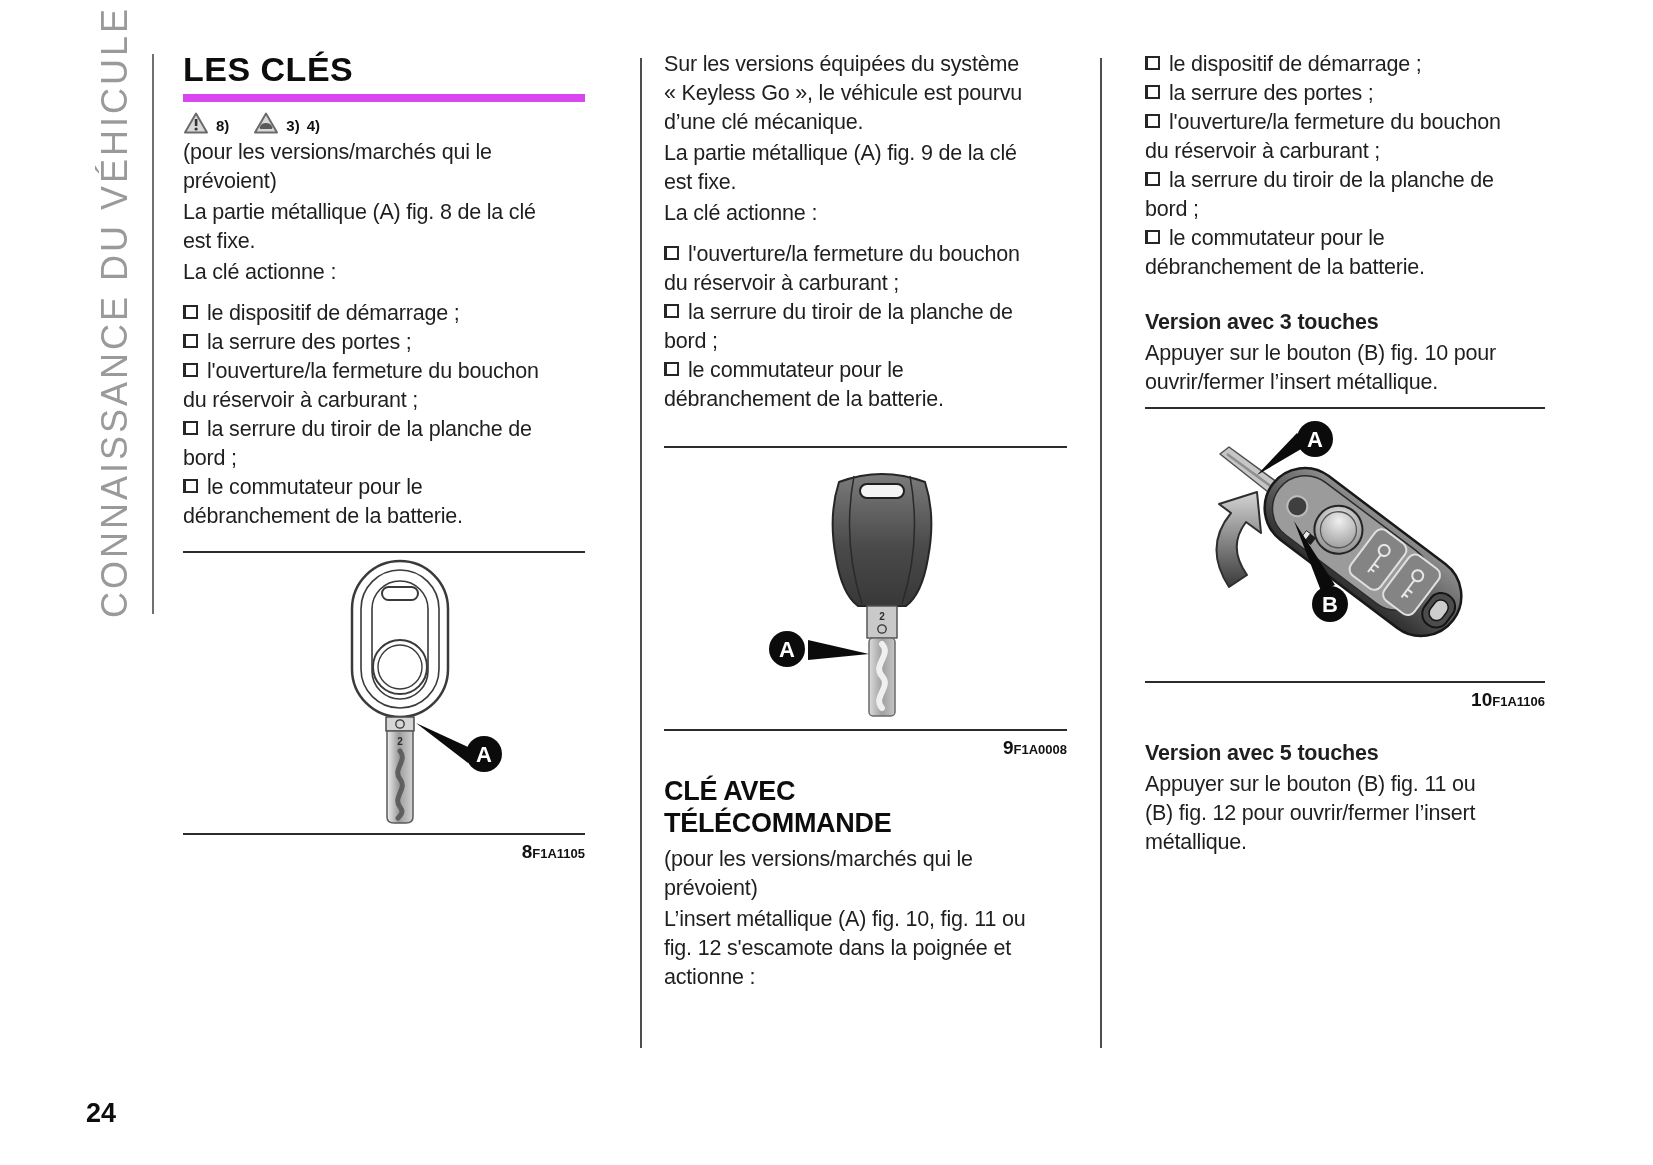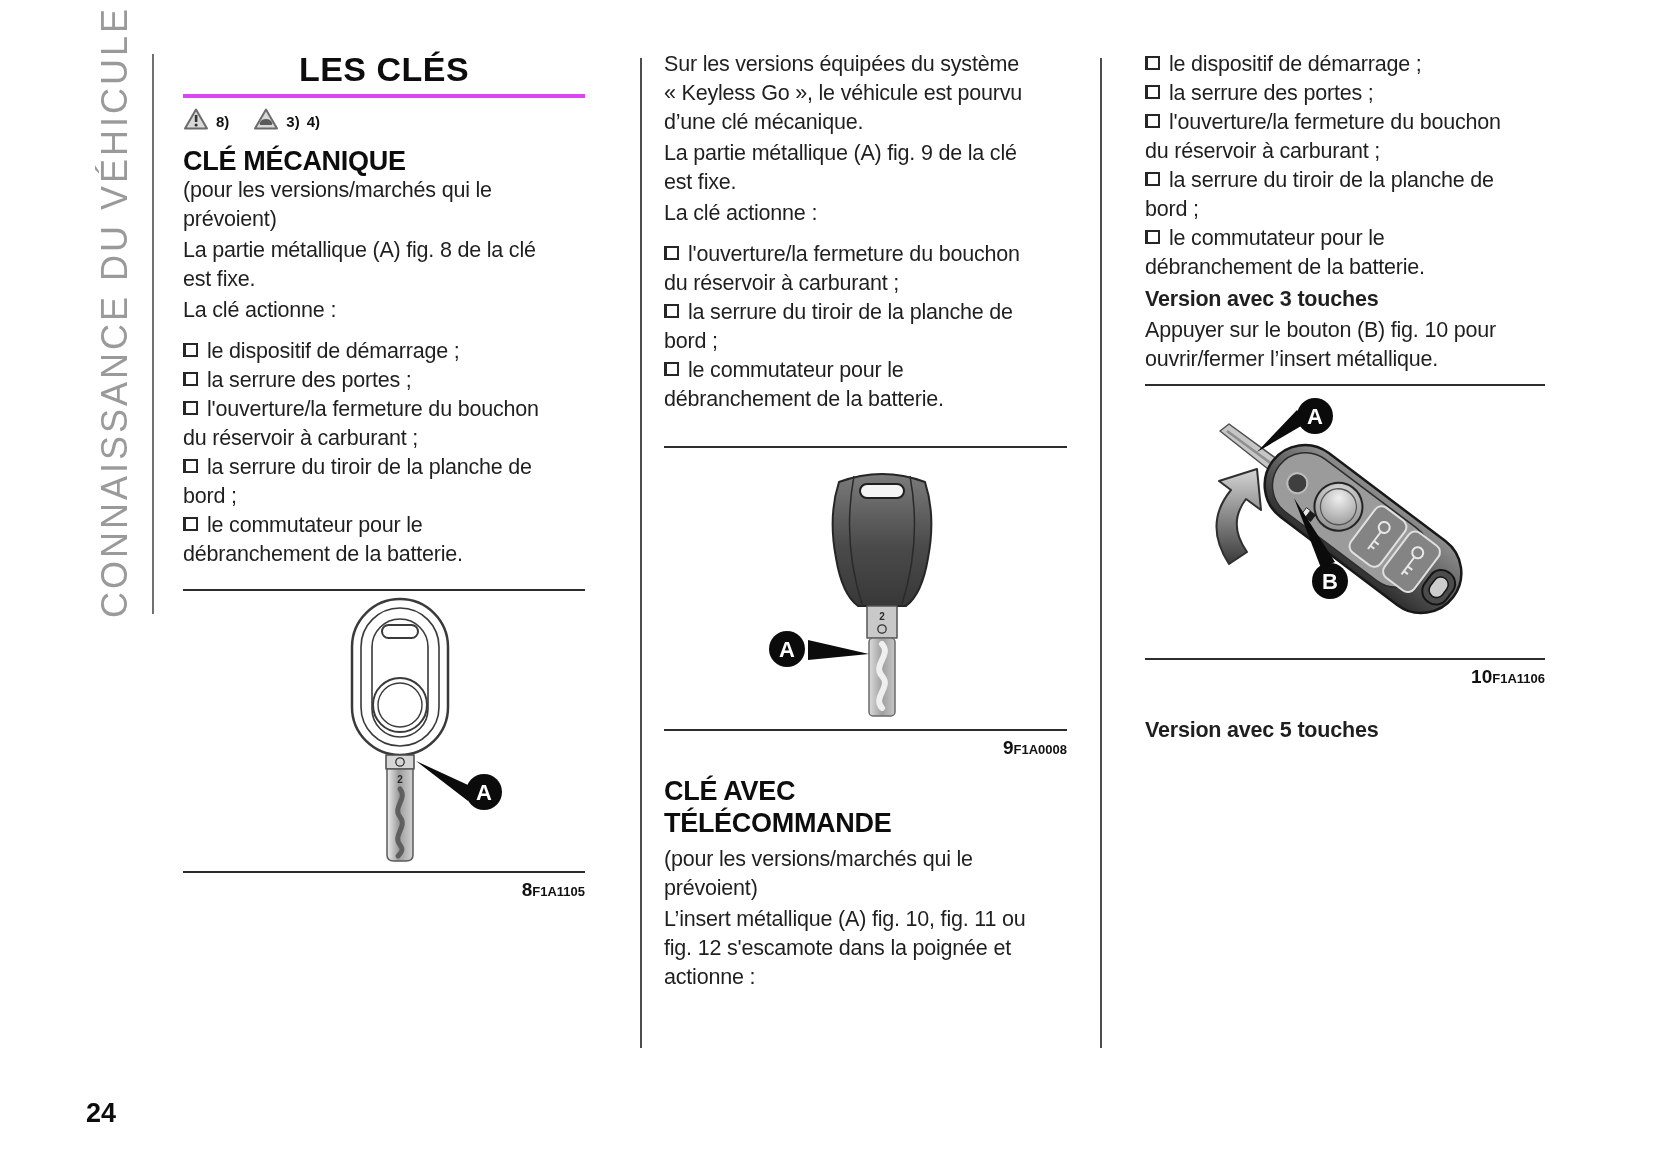--- a/index.html
+++ b/index.html
@@ -18,21 +18,21 @@
   .col{position:absolute;top:50px;}
   .col1{left:183px;width:402px;}
   .col2{left:664px;width:403px;}
   .col3{left:1145px;width:400px;}
   .divider{position:absolute;top:58px;width:2px;height:990px;background:#4d4d4d;}
   .div1{left:640px;}
   .div2{left:1100px;}
   
   .title{
     font-size:34px;font-weight:bold;letter-spacing:0.5px;line-height:38px;margin:0;
-    padding-bottom:6px;border-bottom:4px solid #d946ef;color:#0d0d0d;text-align:center;
+    padding-bottom:6px;border-bottom:8px solid #d946ef;color:#0d0d0d;
   }
   .h2{font-size:27px;font-weight:bold;line-height:30px;margin:12px 0 0 0;color:#0d0d0d;letter-spacing:-0.3px;}
   .h2two{font-size:27px;font-weight:bold;line-height:32px;margin:16px 0 0 0;color:#0d0d0d;letter-spacing:-0.3px;}
   .body{font-size:21.5px;line-height:29px;margin:0 0 2px 0;letter-spacing:-0.2px;}
   .bold{font-weight:bold;}
   .pre{white-space:pre-line;}
   .list{margin-top:12px;}
   .li{margin:0;}
   .sq{
     display:inline-block;width:10px;height:10px;border:2px solid #262626;border-left-width:3px;
@@ -44,21 +44,21 @@
   .gap{width:10px;}
   
   .figure{border-top:2px solid #2c2c2c;border-bottom:2px solid #2c2c2c;}
   .figure svg{display:block;}
   .figcap{display:flex;justify-content:flex-end;align-items:baseline;padding-top:6px;}
   .fignum{font-size:19px;font-weight:bold;color:#111;}
   .figcode{font-size:13px;font-weight:bold;color:#111;}
   .mt20{margin-top:20px;}
   .mt32{margin-top:32px;}
   .mt10{margin-top:10px;}
-  .mt14{margin-top:3px;}
+  .mt14{margin-top:26px;}
   .mt28{margin-top:28px;}
   .mt6{margin-top:6px;}
   
   .pagenum{position:absolute;left:86px;top:1098px;font-size:27px;font-weight:bold;color:#0d0d0d;}
   svg text{font-family:"Liberation Sans", sans-serif;}
 </style>
 </head>
 <body>
 
 <div class="page">
@@ -84,21 +84,20 @@
       <span>
         <svg width="26" height="24" viewBox="0 0 26 24">
           <path d="M13,2.5 L24,21.5 H2 Z" fill="#d9d9d9" stroke="#6b6b6b" stroke-width="2" stroke-linejoin="round"></path>
           <path d="M6.5,16.5 c1.2,-3.4 3.4,-4.6 6.5,-4.6 c3.1,0 5.3,1.2 6.5,4.6 l-0.8,1.6 H7.3 Z" fill="#5a5a5a"></path>
         </svg>
       </span>
       <span class="warnref">3)</span>
       <span class="warnref">4)</span>
     </div>
 
-    <h2 class="h2">CLÉ MÉCANIQUE</h2>
     <p class="body pre">(pour les versions/marchés qui le
 prévoient)</p>
     <p class="body pre">La partie métallique (A) fig. 8 de la clé
 est fixe.</p>
     <p class="body">La clé actionne :</p>
     <div class="list">
       <p class="body li"><span class="sq"></span><span class="pre">le dispositif de démarrage ;</span></p>
       <p class="body li"><span class="sq"></span><span class="pre">la serrure des portes ;</span></p>
       <p class="body li"><span class="sq"></span><span class="pre">l'ouverture/la fermeture du bouchon
 du réservoir à carburant ;</span></p>
@@ -269,16 +268,19 @@
           <text x="185" y="203" font-size="22" font-weight="bold" fill="#ffffff" text-anchor="middle">B</text>
         </g>
       </svg>
     </div>
     <div class="figcap">
       <span class="fignum">10</span>
       <span class="figcode">F1A1106</span>
     </div>
 
     <p class="body bold mt28">Version avec 5 touches</p>
+    <p class="body pre">Appuyer sur le bouton (B) fig. 11 ou
+(B) fig. 12 pour ouvrir/fermer l’insert
+métallique.</p>
   </div>
 
   <div class="pagenum">24</div>
 </div>
 
 </body></html>

